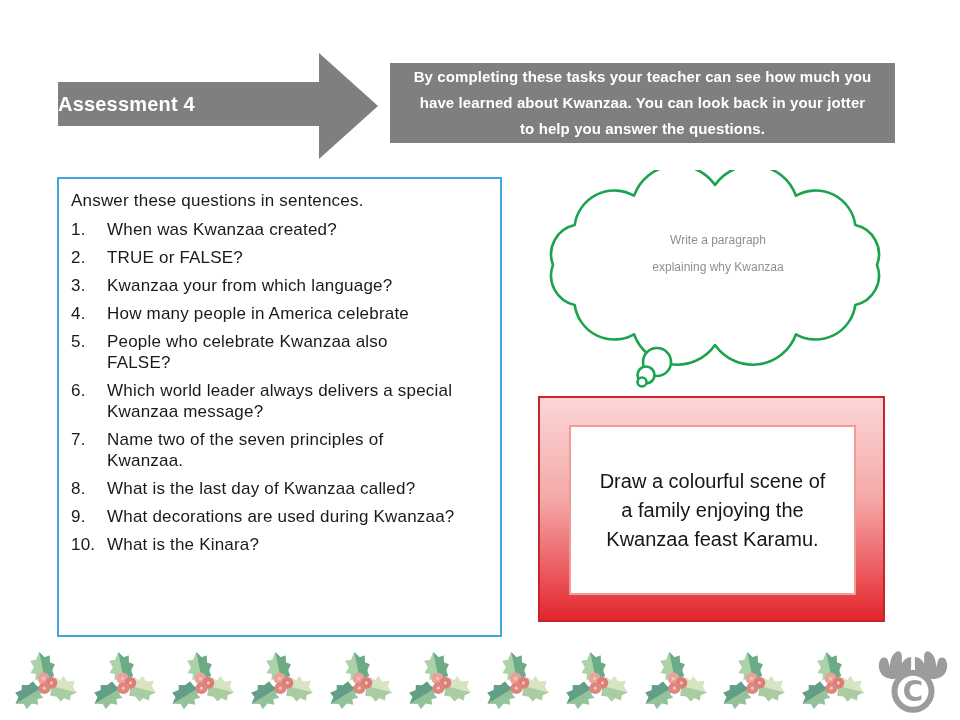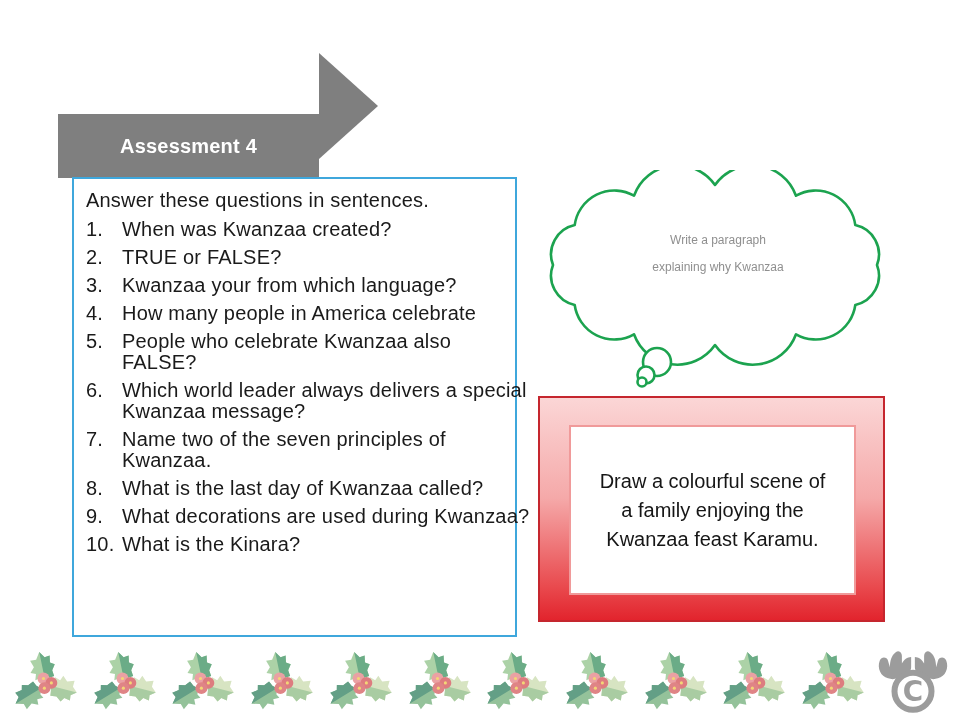--- a/index.html
+++ b/index.html
@@ -3,44 +3,44 @@
 <meta charset="utf-8">
 <style>
   * { margin: 0; padding: 0; box-sizing: border-box; }
   html, body { width: 960px; height: 720px; }
   body { font-family: "Liberation Sans", sans-serif; background: #ffffff; }
   #slide { position: relative; width: 960px; height: 720px; background: #ffffff; overflow: hidden; }
 
   
   .arrow-wrap { position: absolute; left: 58px; top: 53px; width: 320px; height: 106px; }
   .arrow-body {
-    position: absolute; left: 0; top: 29px; width: 261px; height: 64px;
-    background: #7f7f7f; display: flex; align-items: center; justify-content: center; margin-top: 32px;
+    position: absolute; left: 0; top: 29px; width: 261px; height: 44px;
+    background: #7f7f7f; display: flex; align-items: center; justify-content: flex-start;
   }
   .arrow-head {
     position: absolute; left: 261px; top: 0; width: 0; height: 0;
     border-top: 53px solid transparent; border-bottom: 53px solid transparent;
     border-left: 59px solid #7f7f7f;
   }
   .arrow-label { color: #ffffff; font-size: 20px; font-weight: bold; letter-spacing: .2px; }
 
   
   .instruction-box {
     position: absolute; left: 390px; top: 63px; width: 505px; height: 80px;
     background: #7f7f7f; color: #ffffff; font-weight: bold; font-size: 15px;
     display: flex; flex-direction: column; align-items: center; justify-content: center;
     text-align: center; line-height: 26px; letter-spacing: .1px;
   }
   .instruction-box .line { white-space: nowrap; }
 
   
   .questions-box {
-    position: absolute; left: 72px; top: 177px; width: 445px; height: 460px;
+    position: absolute; left: 57px; top: 177px; width: 445px; height: 460px;
     border: 2px solid #3fa7dc; background: #ffffff; padding: 11px 10px 8px 12px;
-    color: #1a1a1a; font-size: 20px; line-height: 21px; letter-spacing: .2px;
+    color: #1a1a1a; font-size: 17px; line-height: 21px; letter-spacing: .2px;
   }
   .q-intro { margin-bottom: 8px; white-space: nowrap; }
   .q-item { display: flex; margin-bottom: 7px; }
   .q-num { width: 36px; flex: 0 0 36px; }
   .q-lines { flex: 1; }
   .q-lines .line { white-space: nowrap; }
 
   
   .bubble-svg { position: absolute; left: 540px; top: 170px; width: 360px; height: 242px; }
   .bubble-text {
@@ -102,20 +102,25 @@
     </defs>
   </svg>
 
   <div class="arrow-wrap">
     <div class="arrow-body">
       <span class="arrow-label">Assessment 4</span>
     </div>
     <div class="arrow-head"></div>
   </div>
 
+  <div class="instruction-box">
+    <div class="line">By completing these tasks your teacher can see how much you</div>
+    <div class="line">have learned about Kwanzaa. You can look back in your jotter</div>
+    <div class="line">to help you answer the questions.</div>
+  </div>
 
   <div class="questions-box">
     <div class="q-intro">Answer these questions in sentences.</div>
 
     <div class="q-item">
       <div class="q-num">1.</div>
       <div class="q-lines">
         <div class="line">When was Kwanzaa created?</div>
       </div>
     </div>

